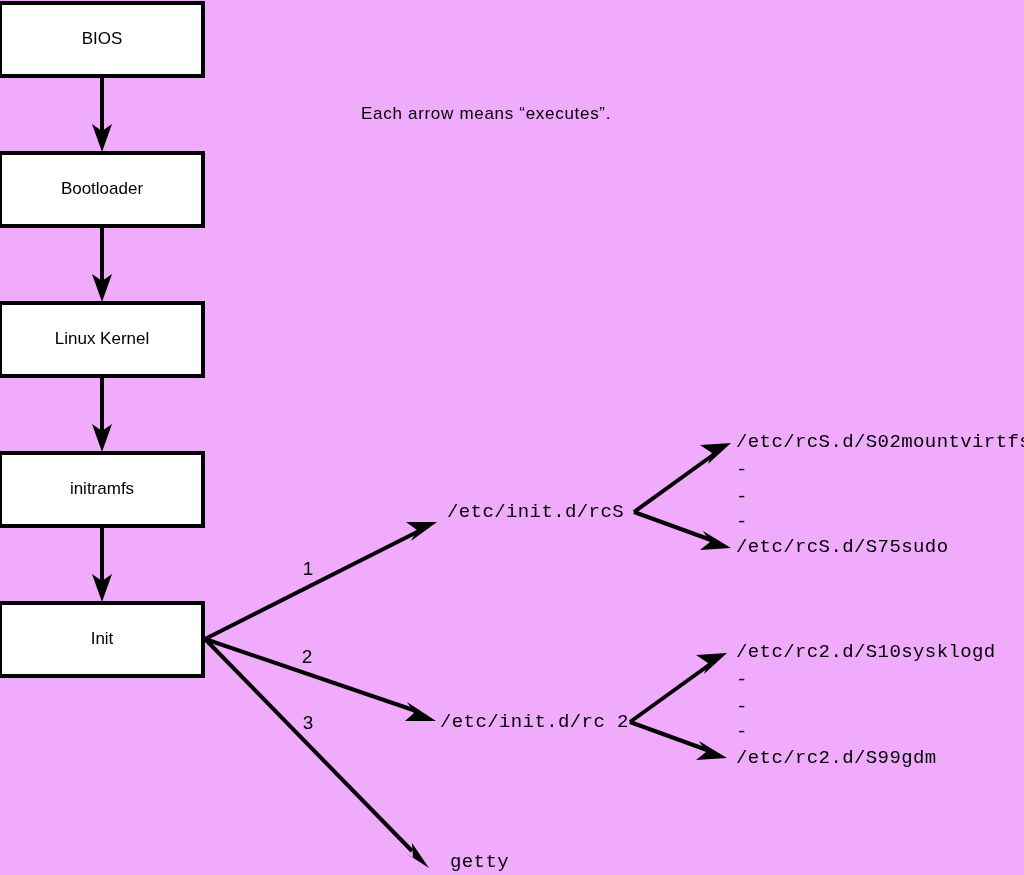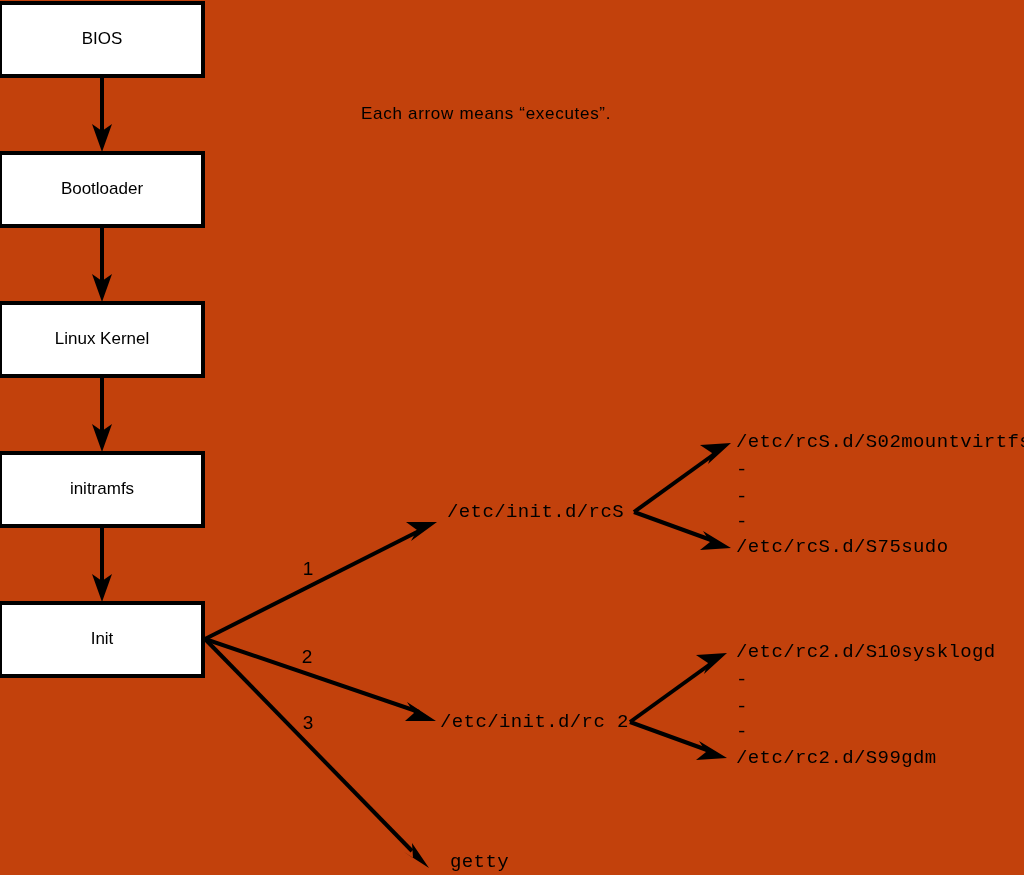--- a/index.html
+++ b/index.html
@@ -8,21 +8,21 @@
     padding: 0;
     background: #ffffff;
   }
   body {
     font-family: "Liberation Sans", sans-serif;
   }
   #diagram-root {
     position: relative;
     width: 1024px;
     height: 875px;
-    background: #c2410c;
+    background: #f0abfc;
     overflow: hidden;
   }
   #diagram-svg {
     position: absolute;
     left: 0;
     top: 0;
     width: 1024px;
     height: 875px;
     display: block;
   }

